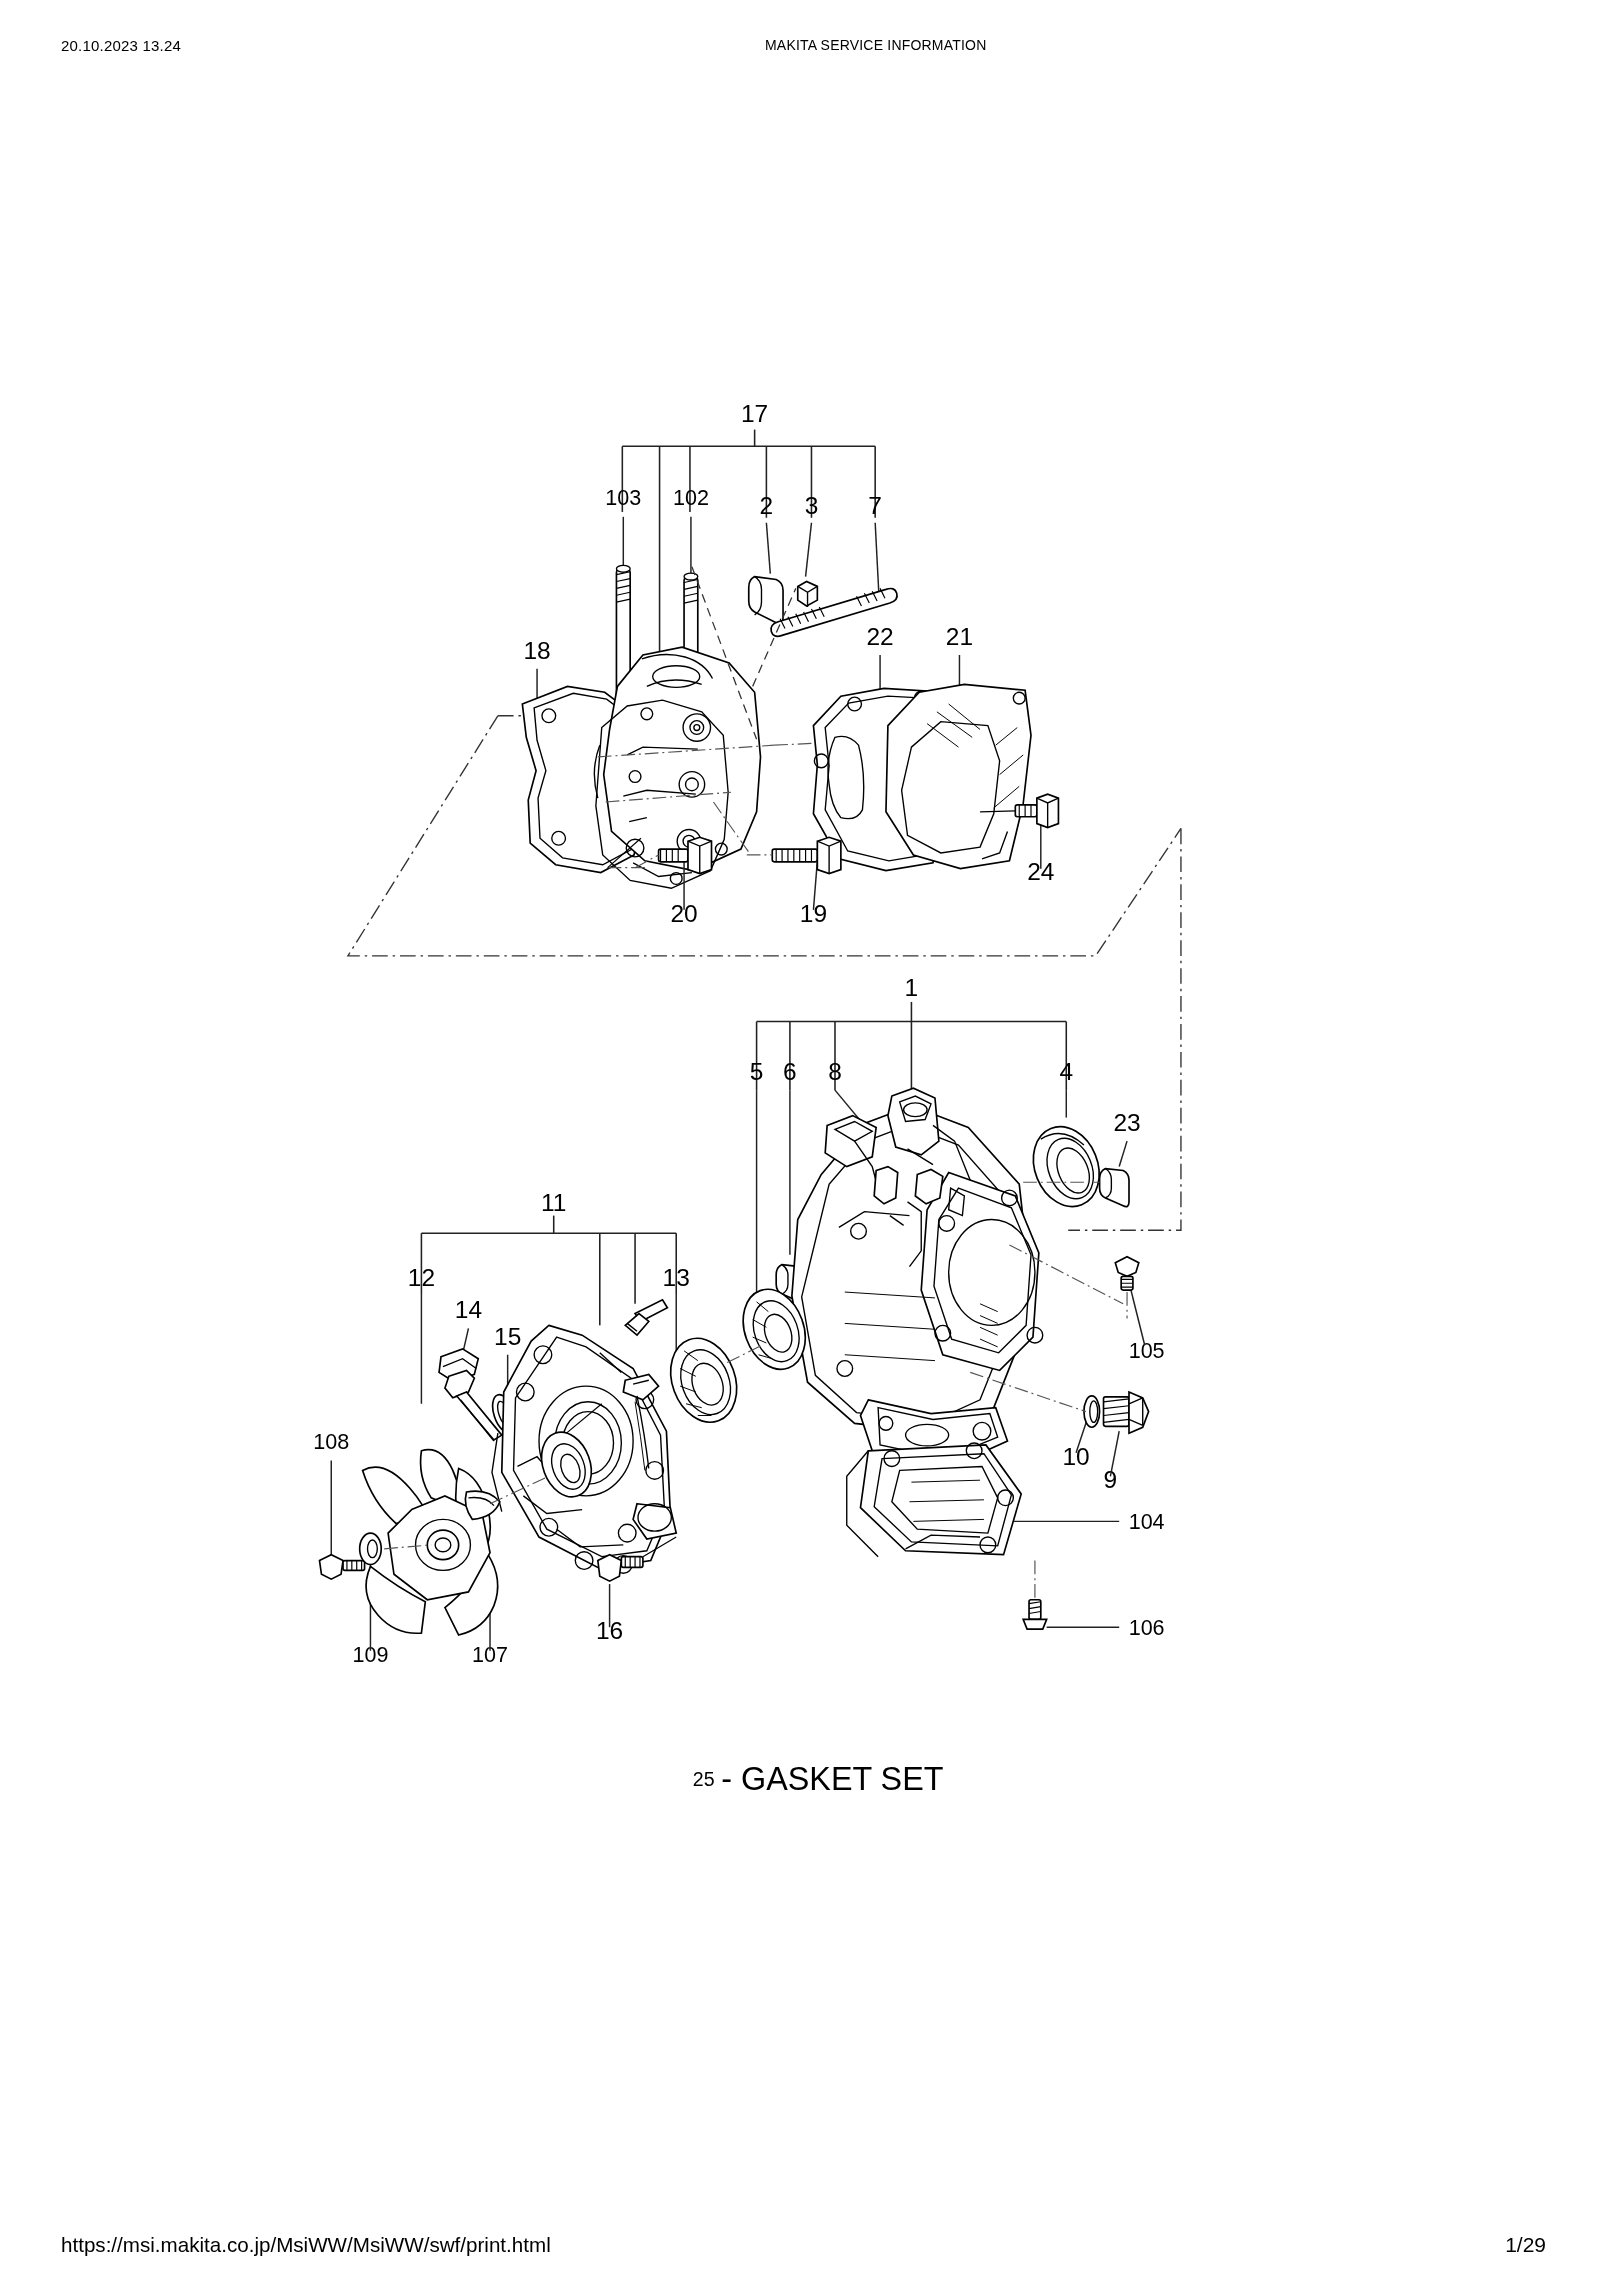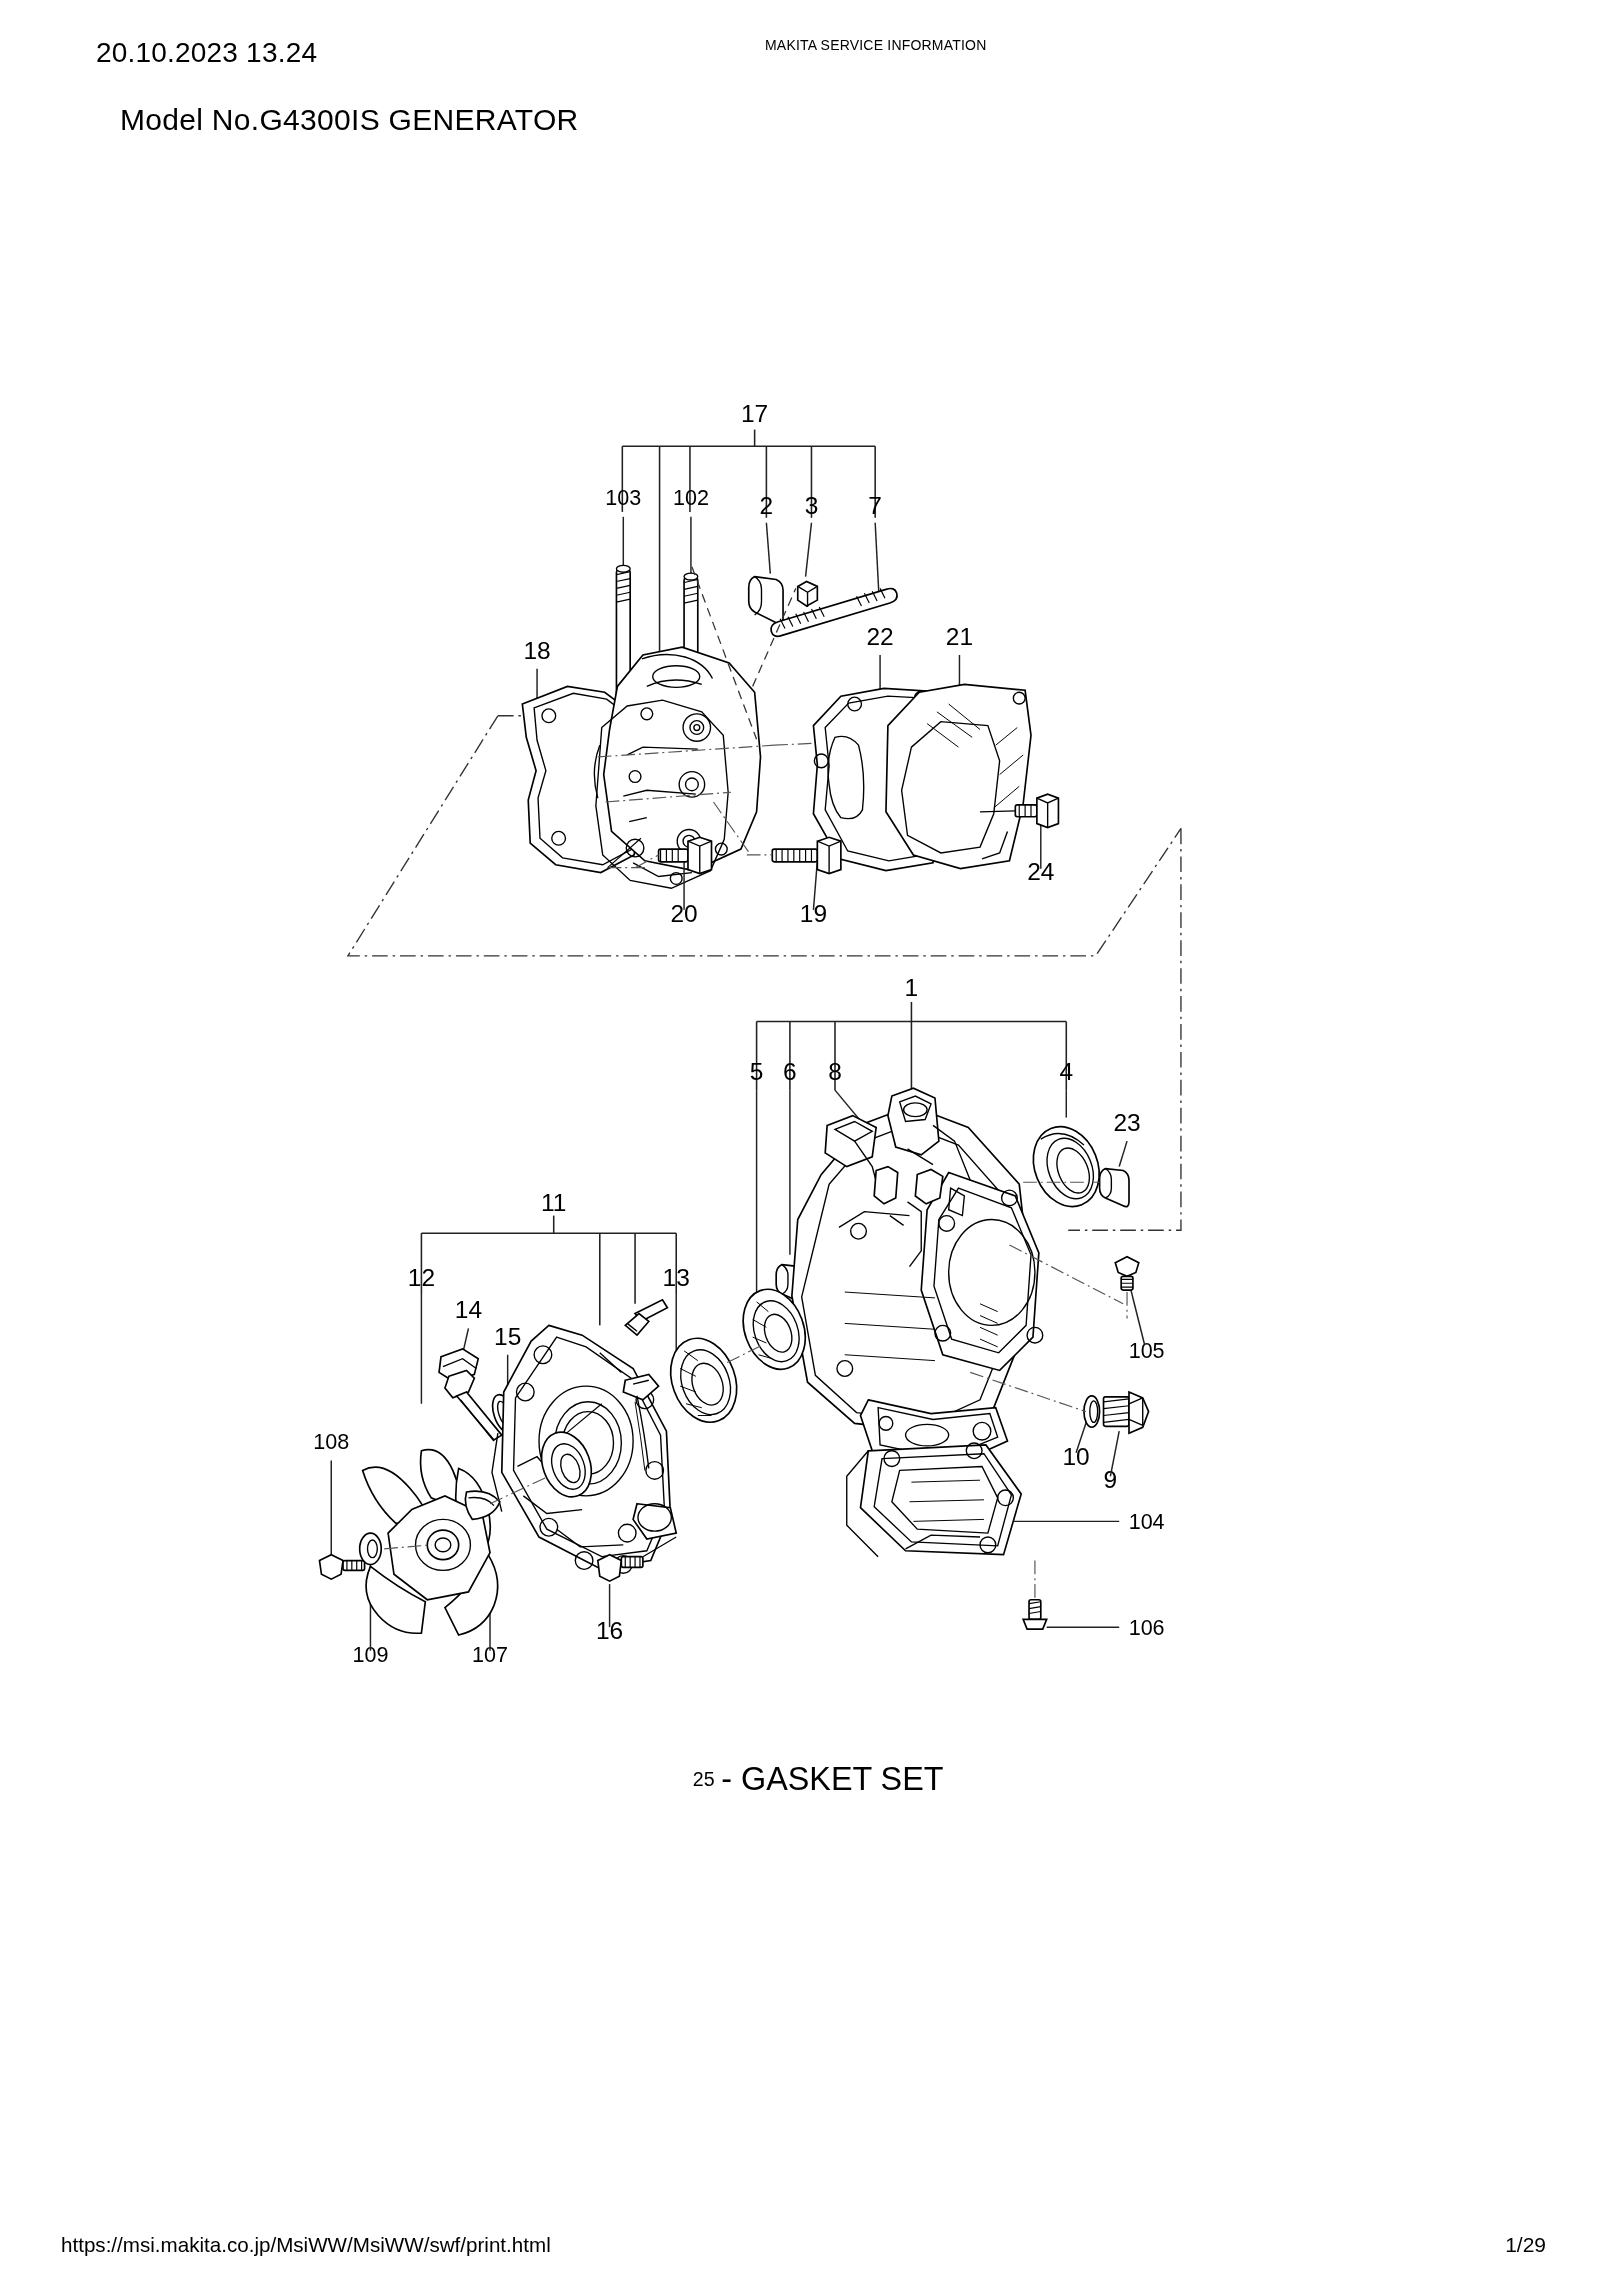--- a/index.html
+++ b/index.html
@@ -19,24 +19,23 @@
     position: absolute;
     inset: 0;
     background: #fff;
   }
 
   
   .hdr-date {
     position: absolute;
     left: 61px;
     top: 37px;
-    font-size: 28px;
+    font-size: 15px;
     letter-spacing: 0.2px;
     white-space: nowrap;
-    margin-left: 35px;
   }
   .hdr-title {
     position: absolute;
     left: 765px;
     top: 37px;
     font-size: 14px;
     letter-spacing: 0.2px;
     white-space: nowrap;
   }
   .model-line {
@@ -98,21 +97,20 @@
   .thread{ stroke: #000; stroke-width: 1.2; fill: none; }
   .shade { stroke: #000; stroke-width: 1.0; fill: none; }
 </style>
 </head>
 <body>
 
 <div class="page">
 
   <div class="hdr-date">20.10.2023 13.24</div>
   <div class="hdr-title">MAKITA SERVICE INFORMATION</div>
-  <div class="model-line">Model No.G4300IS  GENERATOR</div>
 
   <svg class="diagram" viewBox="0 0 1653 2339" xmlns="http://www.w3.org/2000/svg">
 
     <g>
       <path class="dashdot" d="M 508,730 L 355,975 L 1118,975 L 1205,845"></path>
       <path class="dashdot" d="M 508,730 L 692,730"></path>
       <path class="dashdot" d="M 1205,845 L 1205,1255 L 1090,1255"></path>
     </g>
 
     <g>

